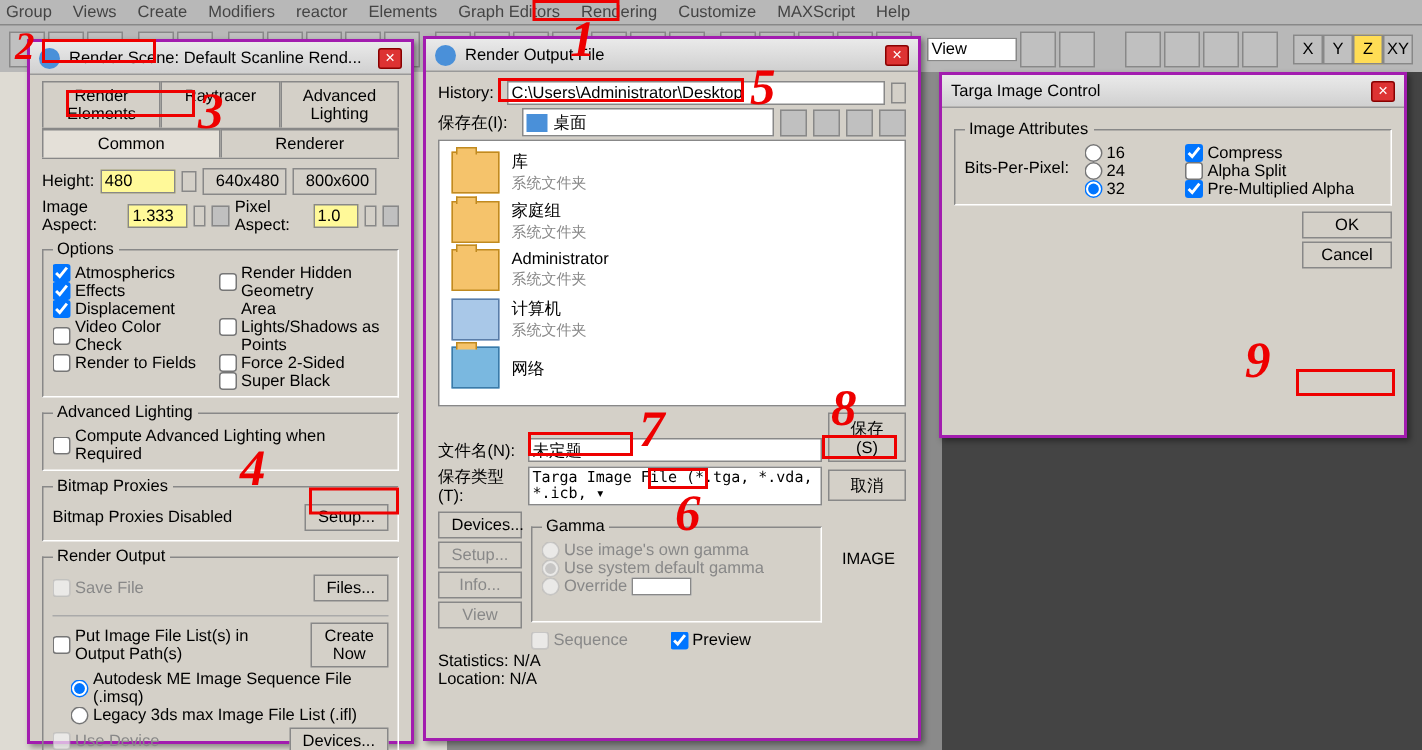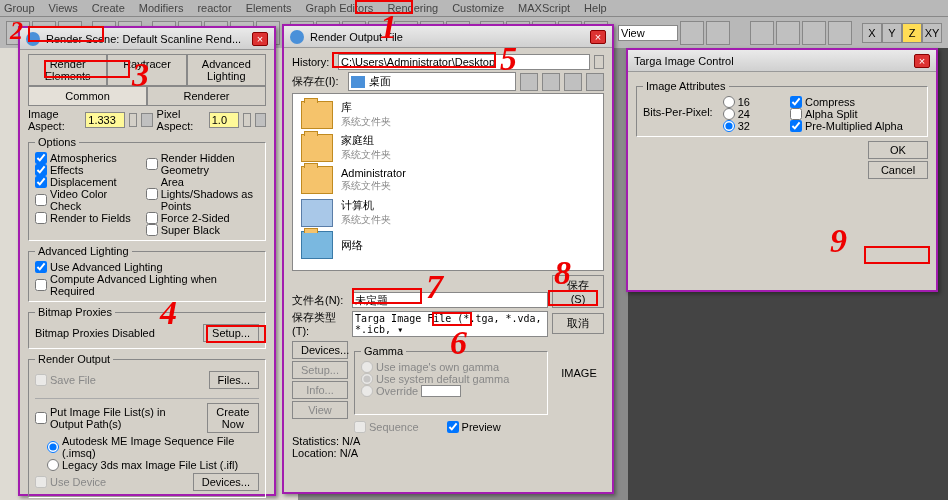--- a/index.html
+++ b/index.html
@@ -133,20 +133,27 @@
     <div class="tabrow">
       <div class="tab">Render Elements</div>
       <div class="tab">Raytracer</div>
       <div class="tab">Advanced Lighting</div>
     </div>
     <div class="tabrow">
       <div class="tab active">Common</div>
       <div class="tab">Renderer</div>
     </div>
 
+    <div class="row" style="margin-top:6px;">
+      <span>Height:</span>
+      <input class="txt" value="480" style="">
+      <span class="spinner"></span>
+      <button class="btn" style="width:56px;">640x480</button>
+      <button class="btn" style="width:56px;">800x600</button>
+    </div>
     <div class="row">
       <span>Image Aspect:</span>
       <input class="txt" style="width: 40px;" value="1.333">
       <span class="spinner"></span>
       <span class="tbtn" style="width:14px;height:14px;"></span>
       <span>Pixel Aspect:</span>
       <input class="txt" style="width: 30px;" value="1.0">
       <span class="spinner"></span>
       <span class="tbtn" style="width:14px;height:14px;"></span>
     </div>
@@ -192,24 +199,20 @@
           <label class="cb">
               <input type="checkbox" style="">
               <span>Super Black</span>
             </label>
         </div>
       </div>
     </fieldset>
 
     <fieldset class="group">
       <legend>Advanced Lighting</legend>
-      <label class="cb">
-          <input type="checkbox" checked="" style="">
-          <span>Use Advanced Lighting</span>
-        </label>
       <label class="cb">
           <input type="checkbox" style="">
           <span>Compute Advanced Lighting when Required</span>
         </label>
     </fieldset>
 
     <fieldset class="group">
       <legend>Bitmap Proxies</legend>
       <div class="row">
         <span>Bitmap Proxies Disabled</span>

